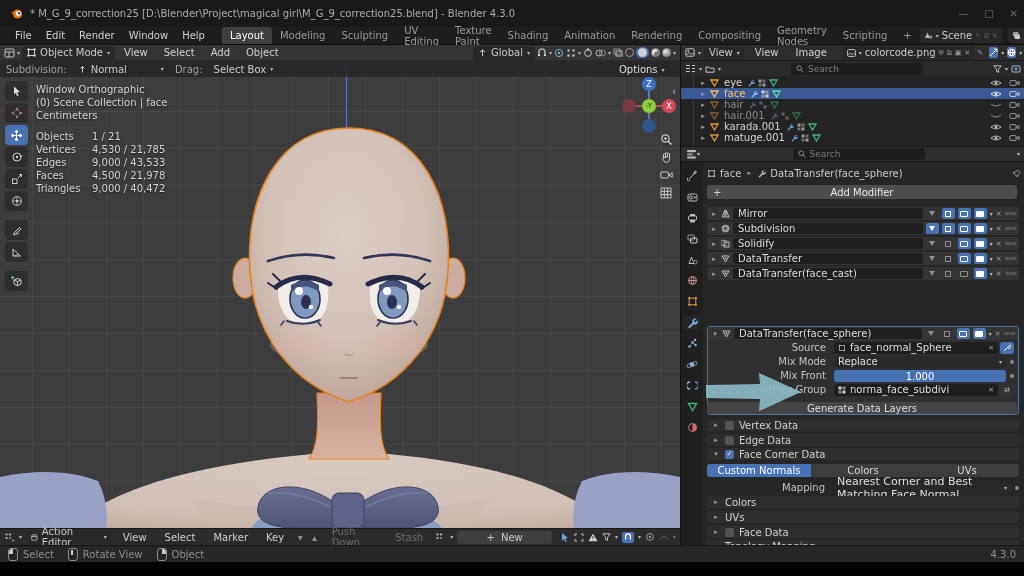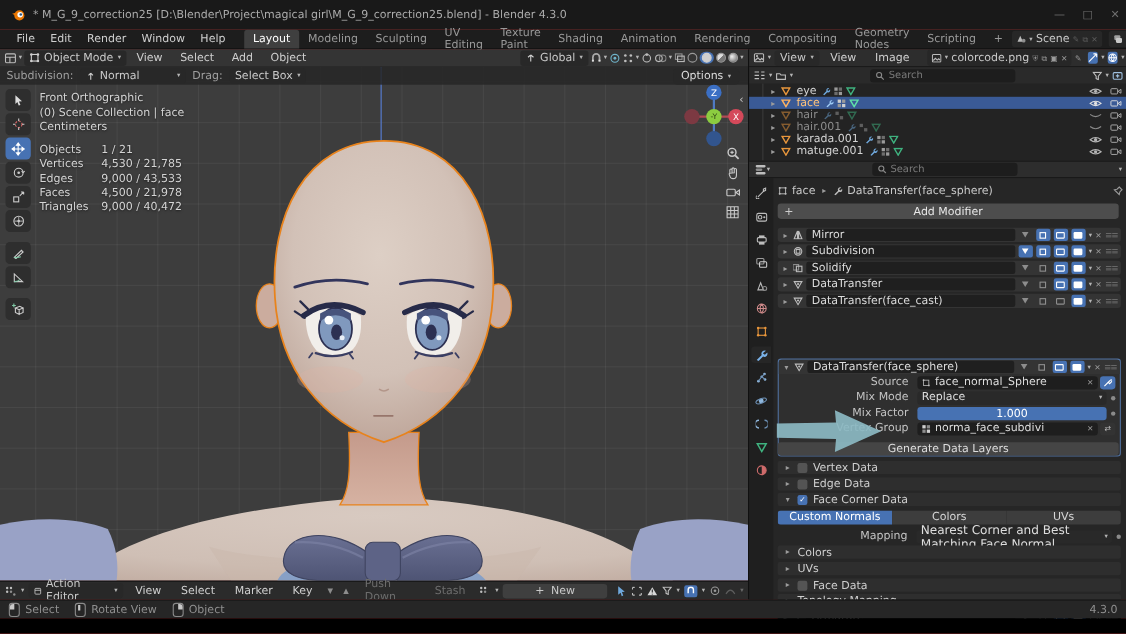--- a/index.html
+++ b/index.html
@@ -417,21 +417,21 @@
       <div class="toolgap"></div>
       <div class="toolbtn">
           <svg width="13" height="13" viewBox="0 0 13 13">
             <path d="M4,5 L8,3.4 L11,5 L7.4,6.6 Z M4,5 V9 L7.4,10.8 V6.6 M11,5 V9 L7.4,10.8" fill="none" stroke="#ccc"></path>
             <path d="M2.6,1 v3.4 M1,2.7 h3.4" stroke="#7fc9a5"></path>
           </svg>
         </div>
     </div>
 
     <div class="overlay-text">
-      <div>Front Orthographic</div>
+      <div>Window Orthographic</div>
       <div>(0) Scene Collection | face</div>
       <div>Centimeters</div>
       <div class="stats">
         <div class="stat-row">
             <b>Objects</b>
             <span>1 / 21</span>
           </div>
         <div class="stat-row">
             <b>Vertices</b>
             <span>4,530 / 21,785</span>
@@ -1050,21 +1050,21 @@
           </div>
           <div class="frow">
             <span class="flabel">Mix Mode</span>
             <div class="select">
               <span class="grow">Replace</span>
               <span class="chev">▾</span>
             </div>
             <span class="keydot"></span>
           </div>
           <div class="frow">
-            <span class="flabel">Mix Factor</span>
+            <span class="flabel">Mix Front</span>
             <div class="slider">
               <span>1.000</span>
             </div>
             <span class="keydot"></span>
           </div>
           <div class="frow">
             <span class="flabel">Vertex Group</span>
             <div class="field">
               <svg width="8" height="8" viewBox="0 0 8 8">
                   <rect x="0.5" y="0.5" width="3" height="3" fill="#cfcfcf"></rect>

